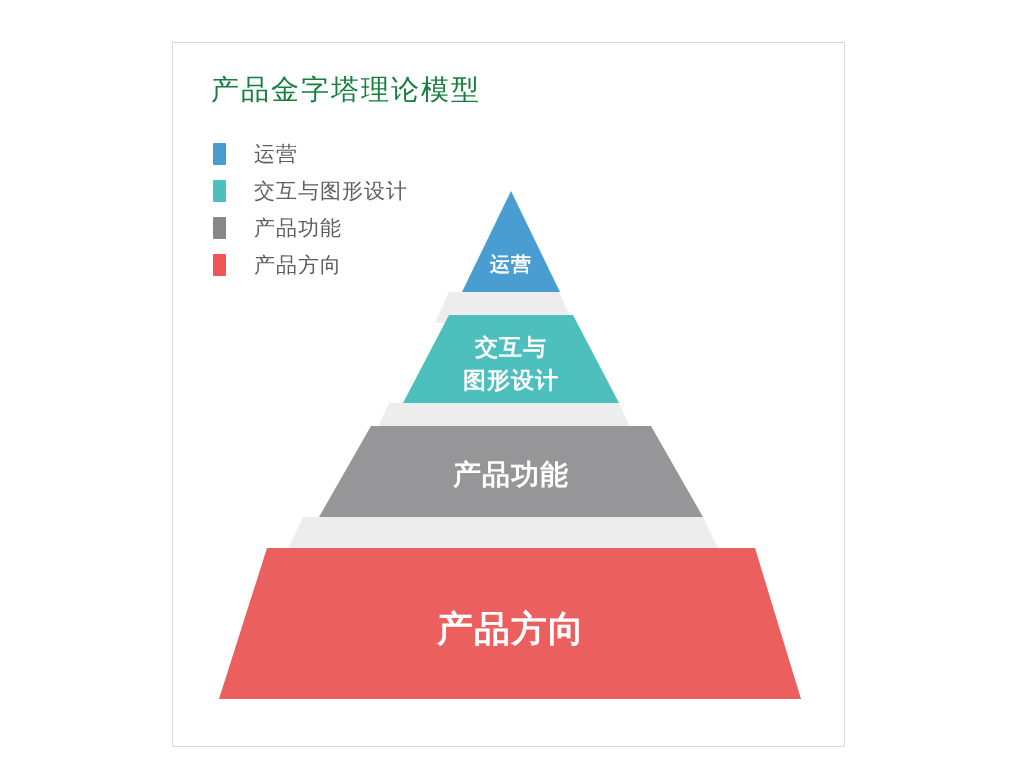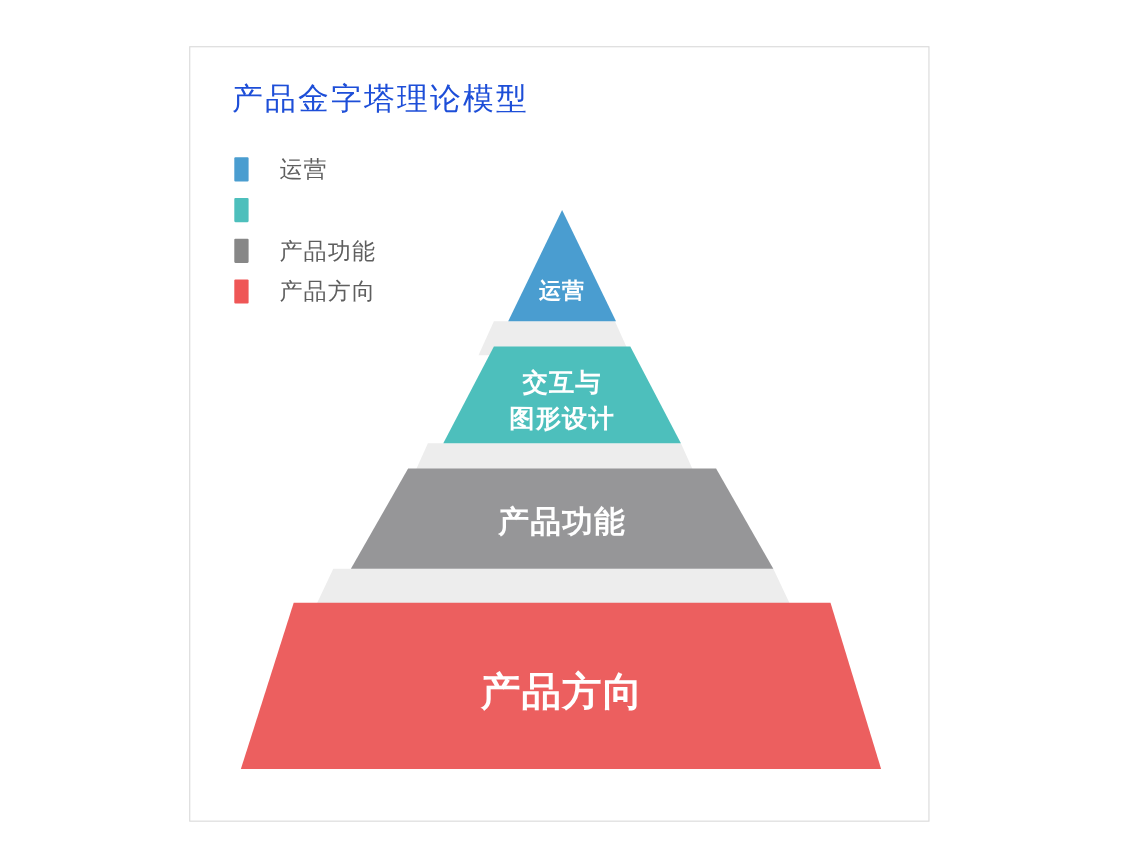--- a/index.html
+++ b/index.html
@@ -85,31 +85,32 @@
     font-weight: bold;
     text-anchor: middle;
     letter-spacing: 1px;
   }
 </style>
 </head>
 <body style="background: rgb(255, 255, 255);">
 
 <div id="slide-card" style="background: rgb(255, 255, 255); border-color: rgb(217, 217, 217);">
 
-  <div id="page-title" style="color: #1d4ed8;">产品金字塔理论模型</div>
+  <div id="page-title" style="color: #15803d;">产品金字塔理论模型</div>
 
   <div id="legend">
 
     <div class="legend-row">
       <span class="legend-swatch" style="background: rgb(74, 157, 208);"></span>
       <span class="legend-label">运营</span>
     </div>
 
     <div class="legend-row">
       <span class="legend-swatch" style="background: rgb(77, 191, 188);"></span>
+      <span class="legend-label">交互与图形设计</span>
     </div>
 
     <div class="legend-row">
       <span class="legend-swatch" style="background: rgb(135, 135, 135);"></span>
       <span class="legend-label">产品功能</span>
     </div>
 
     <div class="legend-row">
       <span class="legend-swatch" style="background: rgb(239, 86, 86);"></span>
       <span class="legend-label">产品方向</span>

